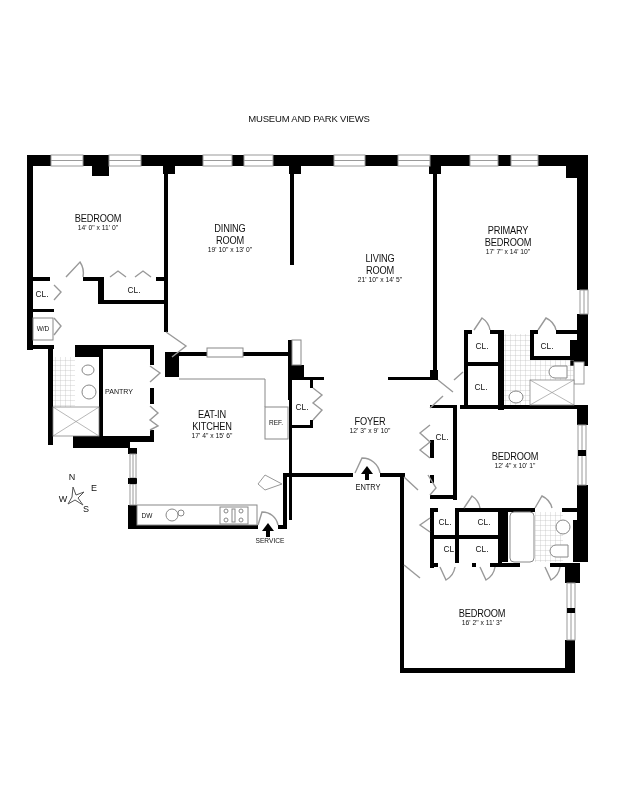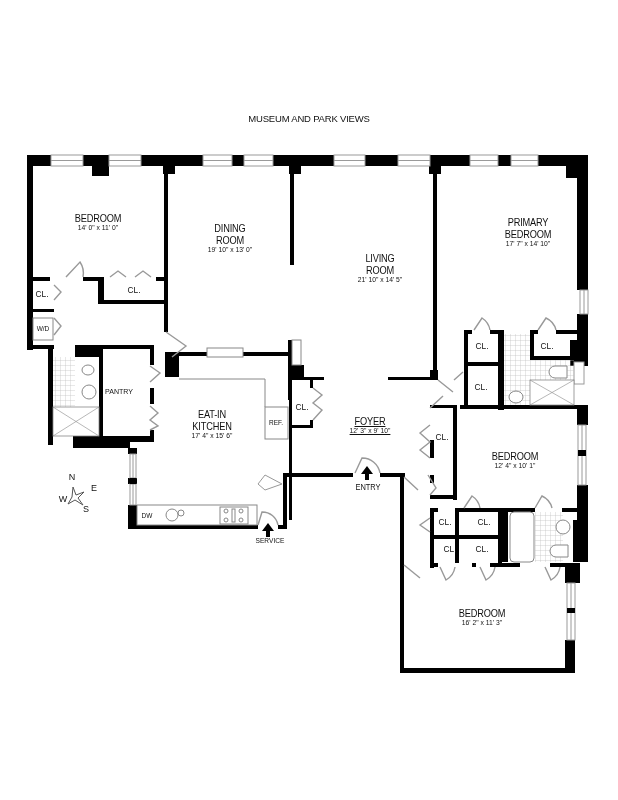--- a/index.html
+++ b/index.html
@@ -256,31 +256,31 @@
 <div class="lbl" style="left:230px; top:222px;">
   <span class="room-name">DINING</span>
   <span class="room-name">ROOM</span>
   <span class="room-dim">19' 10" x 13' 0"</span>
 </div>
 <div class="lbl" style="left:380px; top:252px;">
   <span class="room-name">LIVING</span>
   <span class="room-name">ROOM</span>
   <span class="room-dim">21' 10" x 14' 5"</span>
 </div>
-<div class="lbl" style="left:508px; top:216px;margin-left:20px;">
+<div class="lbl" style="left:508px; top:224px;">
   <span class="room-name">PRIMARY</span>
   <span class="room-name">BEDROOM</span>
   <span class="room-dim">17' 7" x 14' 10"</span>
 </div>
 <div class="lbl" style="left:212px; top:408px;">
   <span class="room-name">EAT-IN</span>
   <span class="room-name">KITCHEN</span>
   <span class="room-dim">17' 4" x 15' 6"</span>
 </div>
-<div class="lbl" style="left:370px; top:415px;text-decoration:underline;">
+<div class="lbl" style="left:370px; top:415px;">
   <span class="room-name">FOYER</span>
   <span class="room-dim">12' 3" x 9' 10"</span>
 </div>
 <div class="lbl" style="left:515px; top:450px;">
   <span class="room-name">BEDROOM</span>
   <span class="room-dim">12' 4" x 10' 1"</span>
 </div>
 <div class="lbl" style="left:482px; top:607px;">
   <span class="room-name">BEDROOM</span>
   <span class="room-dim">16' 2" x 11' 3"</span>

